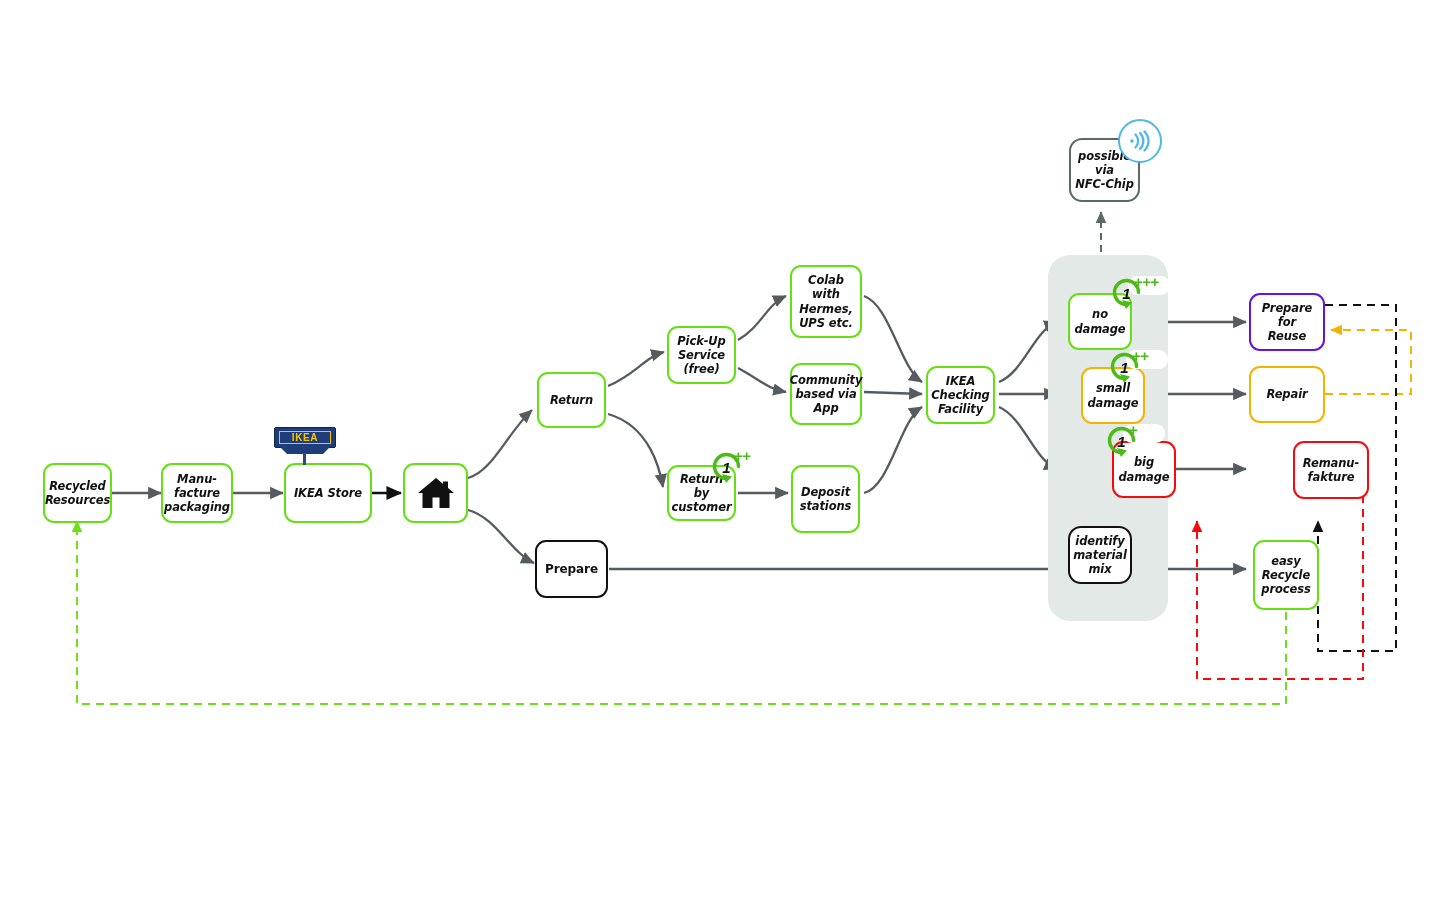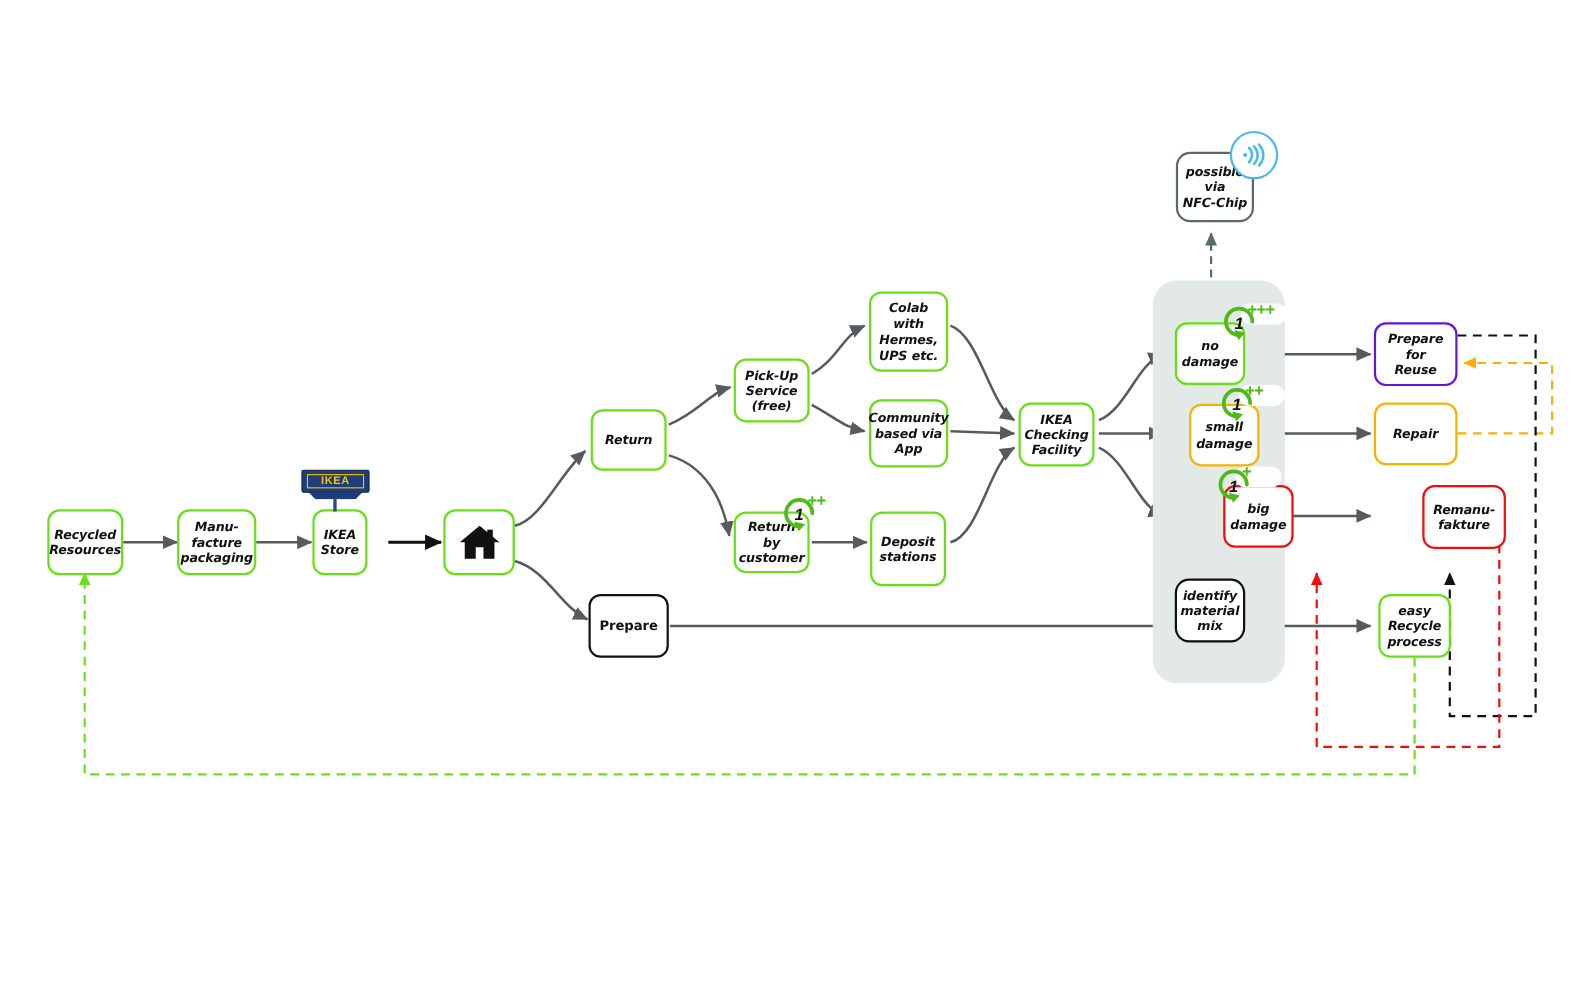--- a/index.html
+++ b/index.html
@@ -218,21 +218,21 @@
   </div>
 
   <div id="ikeaSign">
     <div class="plate">
       <div class="inner">IKEA</div>
     </div>
     <div class="skirt"></div>
     <div class="pole"></div>
   </div>
 
-  <div class="node gw" style="left:284px; top:463px; width:50px; height:60px;">
+  <div class="node gw" style="left:284px; top:463px; width:88px; height:60px;">
     <span>IKEA Store</span>
   </div>
 
   <div class="node gw" style="left:403px; top:463px; width:65px; height:60px;">
     <svg id="houseIcon" viewBox="0 0 40 36">
       <path d="M20 3 L38 18 L33.5 18 L33.5 33 L23.5 33 L23.5 22.5 L16.5 22.5 L16.5 33 L6.5 33 L6.5 18 L2 18 Z" fill="#111111"></path>
       <rect x="27" y="6.5" width="5" height="8" fill="#111111"></rect>
     </svg>
   </div>
 
@@ -324,21 +324,21 @@
     <span>Repair</span>
   </div>
 
   <div class="node gr" style="left:1249px; top:441px; width:76px; height:58px;">
     <div>
       <span>Remanu-</span><br>
       <span>fakture</span>
     </div>
   </div>
 
-  <div class="node gw" style="left:1253px; top:540px; width:66px; height:58px;">
+  <div class="node gw" style="left:1253px; top:540px; width:66px; height:70px;">
     <div>
       <span>easy</span><br>
       <span>Recycle</span><br>
       <span>process</span>
     </div>
   </div>
 
   <div class="node gg" style="left:1069px; top:138px; width:71px; height:64px; border-radius:13px;">
     <div>
       <span>possible via</span><br>

